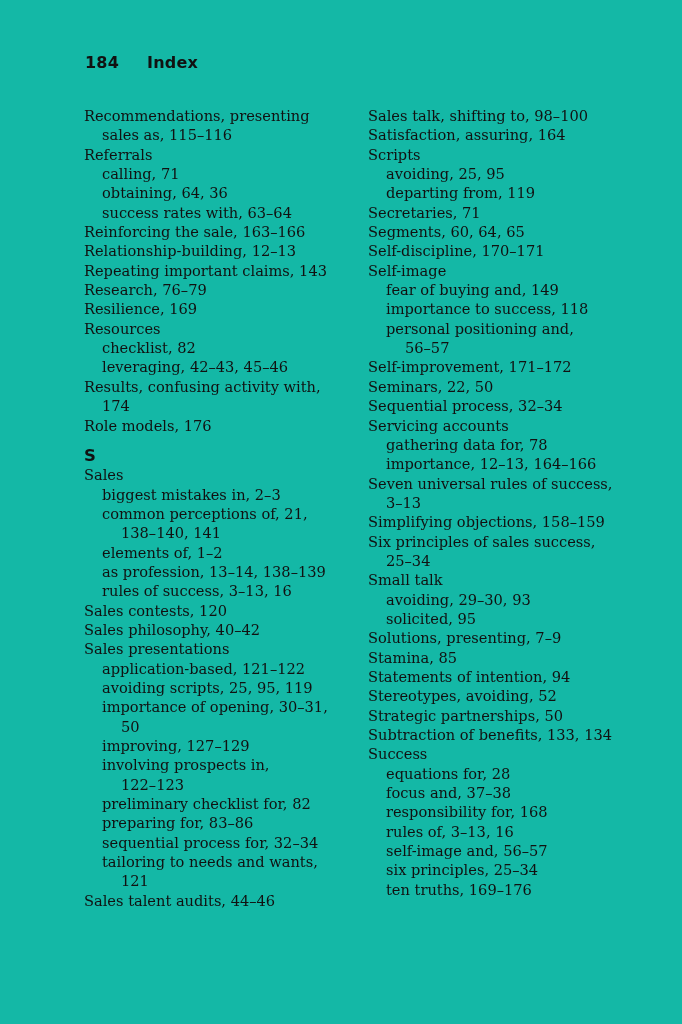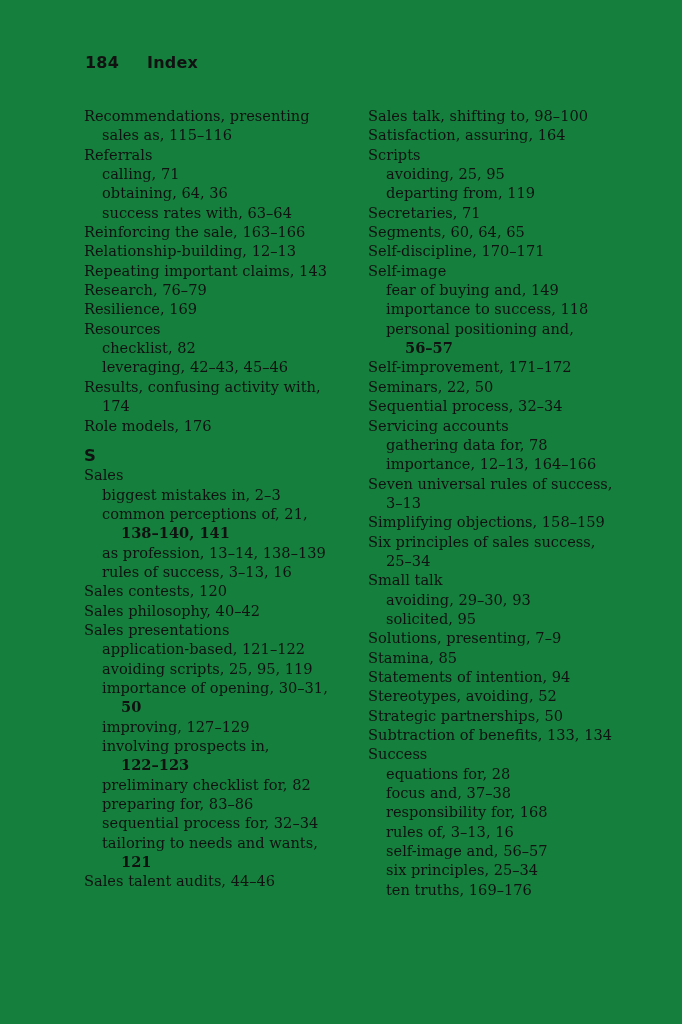--- a/index.html
+++ b/index.html
@@ -11,21 +11,21 @@
     width: 682px;
     height: 1024px;
     position: relative;
     font-family: "DejaVu Serif", "Liberation Serif", serif;
     color: #111111;
     overflow: hidden;
   }
   .page {
     position: absolute;
     inset: 0;
-    background: #15803d;
+    background: #14b8a6;
   }
   .page-header {
     position: absolute;
     left: 85px;
     top: 53px;
     font-family: "DejaVu Sans", "Liberation Sans", sans-serif;
     font-weight: bold;
     font-size: 16px;
     letter-spacing: 0.2px;
   }
@@ -38,21 +38,21 @@
     top: 106px;
     font-size: 14.6px;
     line-height: 19.35px;
     white-space: nowrap;
   }
   .col-left  { left: 84px;  width: 262px; }
   .col-right { left: 368px; width: 300px; }
   .entry-line { text-indent: 0; }
   .indent-0 { padding-left: 0; }
   .indent-1 { padding-left: 18px; }
-  .indent-2 { padding-left: 37px; font-weight: bold; }
+  .indent-2 { padding-left: 37px; }
   .heading {
     font-weight: bold;
     font-size: 16.5px;
     margin-top: 11px;
     font-family: "DejaVu Sans", "Liberation Sans", sans-serif;
   }
 </style>
 </head>
 <body>
 
@@ -78,20 +78,21 @@
       <div class="entry-line indent-1">checklist, 82</div>
       <div class="entry-line indent-1">leveraging, 42–43, 45–46</div>
       <div class="entry-line indent-0">Results, confusing activity with,</div>
       <div class="entry-line indent-1">174</div>
       <div class="entry-line indent-0">Role models, 176</div>
       <div class="entry-line indent-0 heading">S</div>
       <div class="entry-line indent-0">Sales</div>
       <div class="entry-line indent-1">biggest mistakes in, 2–3</div>
       <div class="entry-line indent-1">common perceptions of, 21,</div>
       <div class="entry-line indent-2">138–140, 141</div>
+      <div class="entry-line indent-1">elements of, 1–2</div>
       <div class="entry-line indent-1">as profession, 13–14, 138–139</div>
       <div class="entry-line indent-1">rules of success, 3–13, 16</div>
       <div class="entry-line indent-0">Sales contests, 120</div>
       <div class="entry-line indent-0">Sales philosophy, 40–42</div>
       <div class="entry-line indent-0">Sales presentations</div>
       <div class="entry-line indent-1">application-based, 121–122</div>
       <div class="entry-line indent-1">avoiding scripts, 25, 95, 119</div>
       <div class="entry-line indent-1">importance of opening, 30–31,</div>
       <div class="entry-line indent-2">50</div>
       <div class="entry-line indent-1">improving, 127–129</div>

